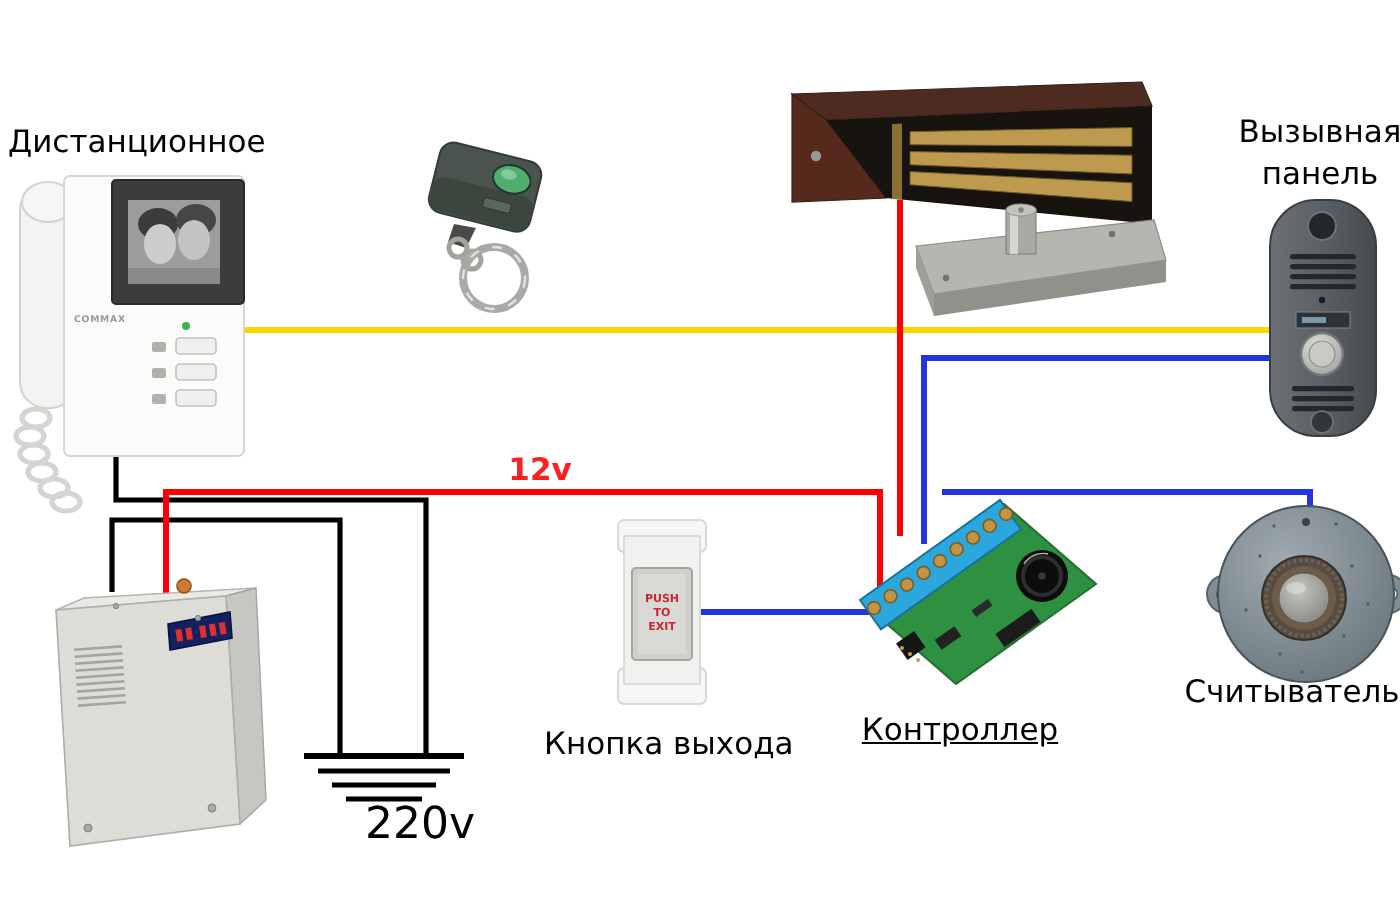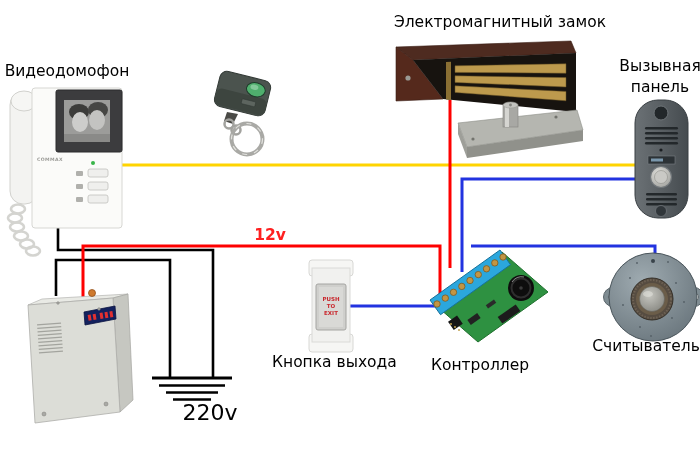--- a/index.html
+++ b/index.html
@@ -262,33 +262,32 @@
     </g>
     <circle cx="92" cy="293" r="3.5" fill="#cf7a2e" stroke="#93511b" stroke-width="0.8"></circle>
     <g fill="#a9a9a5" stroke="#7f7f7b" stroke-width="0.5">
       <circle cx="58" cy="303" r="1.3"></circle>
         <circle cx="99" cy="309" r="1.3"></circle>
       <circle cx="44" cy="414" r="2"></circle>
         <circle cx="106" cy="404" r="2"></circle>
     </g>
   </svg>
 
-  <div class="lbl" style="left:4px;top:61px;width:126px;">Видеодомофон</div>
-
-
-  <div class="lbl" style="left:385px;top:12px;width:230px;">Электромагнитный замок</div>
+  <div class="lbl" style="left:4px;top:61px;width:126px;">Дистанционное</div>
+
+
 
   <div class="lbl" style="left:615px;top:56px;width:90px;">
     <div>Вызывная</div>
     <div>панель</div>
   </div>
 
-  <div class="lbl" style="left:272px;top:352px;width:124px;text-align:center;">Кнопка выхода</div>
-
-  <div class="lbl" style="left:425px;top:355px;width:110px;">Контроллер</div>
+  <div class="lbl" style="left:272px;top:362px;width:124px;text-align:center;">Кнопка выхода</div>
+
+  <div class="lbl" style="left:425px;top:355px;width:110px;text-decoration:underline;">Контроллер</div>
 
   <div class="lbl" style="left:590px;top:336px;width:112px;">Считыватель</div>
 
 
   <div class="lbl lbl-red" style="left:250px;top:225px;width:40px;">12v</div>
 
   <div class="lbl" style="left:180px;top:402px;width:60px;font-size:22px;">220v</div>
 
 </div>
 

